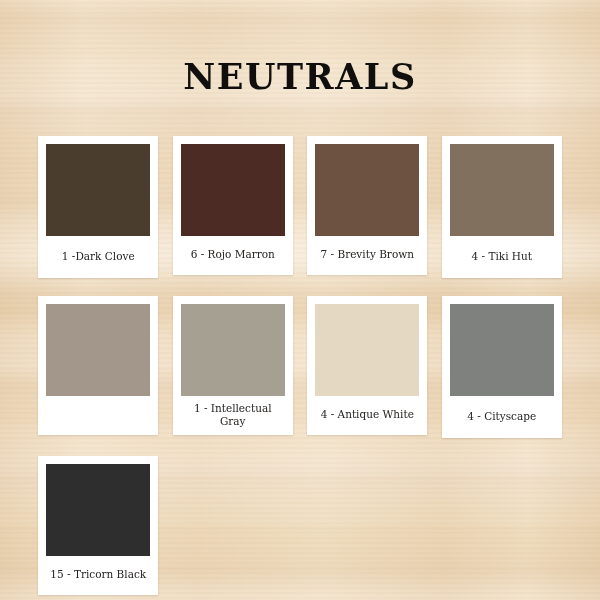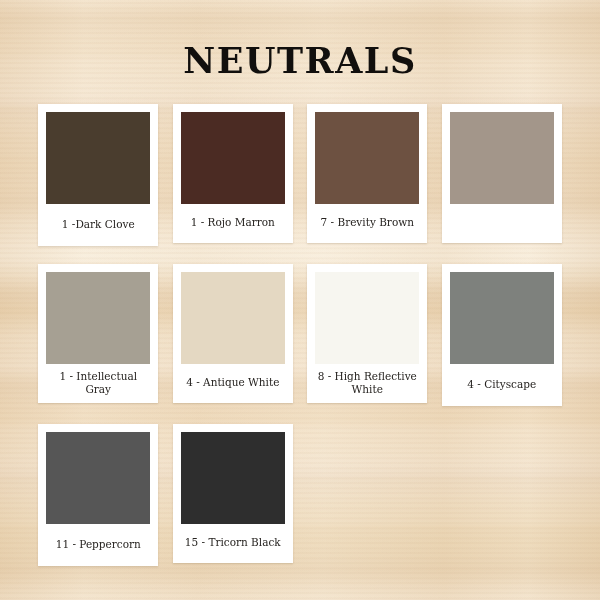--- a/index.html
+++ b/index.html
@@ -73,21 +73,21 @@
       rgba(205, 166, 118, 0.10) 74%,
       rgba(255, 250, 240, 0.07) 88%,
       rgba(198, 158, 110, 0.16) 100%
     );
     pointer-events: none;
   }
 
   #board-title {
     position: relative;
     z-index: 2;
-    margin: 0;
+    margin: 16px;
     padding-top: 40px;
     text-align: center;
     font-family: "DejaVu Serif", serif;
     font-size: 35px;
     font-weight: 700;
     letter-spacing: 1.5px;
     color: #110f0d;
   }
 
   #swatch-grid {
@@ -150,48 +150,44 @@
 
   <h1 id="board-title">NEUTRALS</h1>
 
   <div id="swatch-grid">
       <div class="swatch-card short">
         <div class="swatch-chip" style="background-color: rgb(74, 61, 46);"></div>
         <div class="swatch-label">1 -Dark Clove</div>
       </div>
       <div class="swatch-card tall">
         <div class="swatch-chip" style="background-color: rgb(75, 43, 35);"></div>
-        <div class="swatch-label">1 - Rojo Marron</div>
+        <div class="swatch-label">6 - Rojo Marron</div>
       </div>
       <div class="swatch-card tall">
         <div class="swatch-chip" style="background-color: rgb(109, 81, 65);"></div>
         <div class="swatch-label">7 - Brevity Brown</div>
+      </div>
+      <div class="swatch-card short">
+        <div class="swatch-chip" style="background-color: rgb(130, 112, 94);"></div>
+        <div class="swatch-label">4 - Tiki Hut</div>
       </div>
       <div class="swatch-card tall">
         <div class="swatch-chip" style="background-color: rgb(163, 150, 138);"></div>
       </div>
       <div class="swatch-card tall">
         <div class="swatch-chip" style="background-color: rgb(166, 160, 147);"></div>
         <div class="swatch-label">1 - Intellectual Gray</div>
       </div>
       <div class="swatch-card tall">
         <div class="swatch-chip" style="background-color: rgb(228, 216, 194);"></div>
         <div class="swatch-label">4 - Antique White</div>
       </div>
-      <div class="swatch-card tall">
-        <div class="swatch-chip" style="background-color: rgb(247, 246, 240);"></div>
-        <div class="swatch-label">8 - High Reflective White</div>
-      </div>
       <div class="swatch-card short">
         <div class="swatch-chip" style="background-color: rgb(126, 129, 125);"></div>
         <div class="swatch-label">4 - Cityscape</div>
-      </div>
-      <div class="swatch-card short">
-        <div class="swatch-chip" style="background-color: rgb(86, 86, 86);"></div>
-        <div class="swatch-label">11 - Peppercorn</div>
       </div>
       <div class="swatch-card tall">
         <div class="swatch-chip" style="background-color: rgb(46, 46, 46);"></div>
         <div class="swatch-label">15 - Tricorn Black</div>
       </div>
     </div>
 
 </div>
 
 </body></html>

